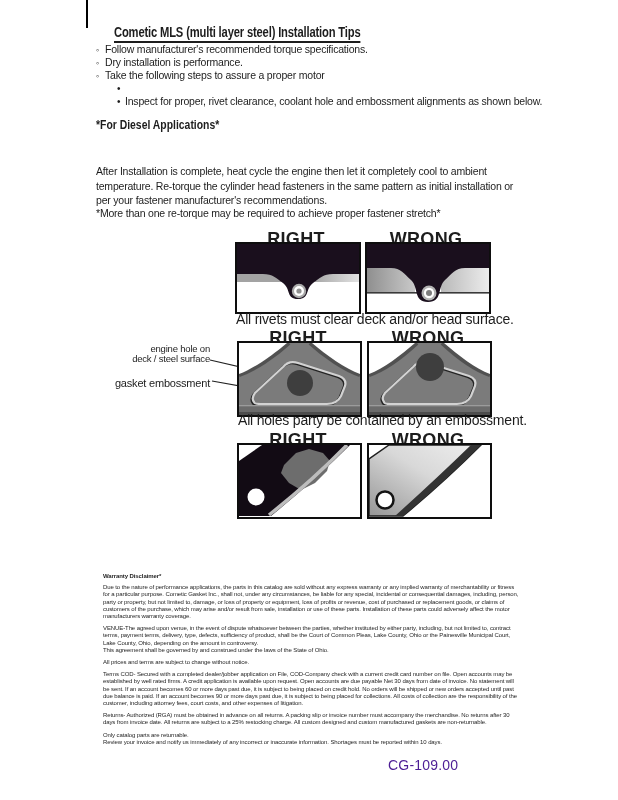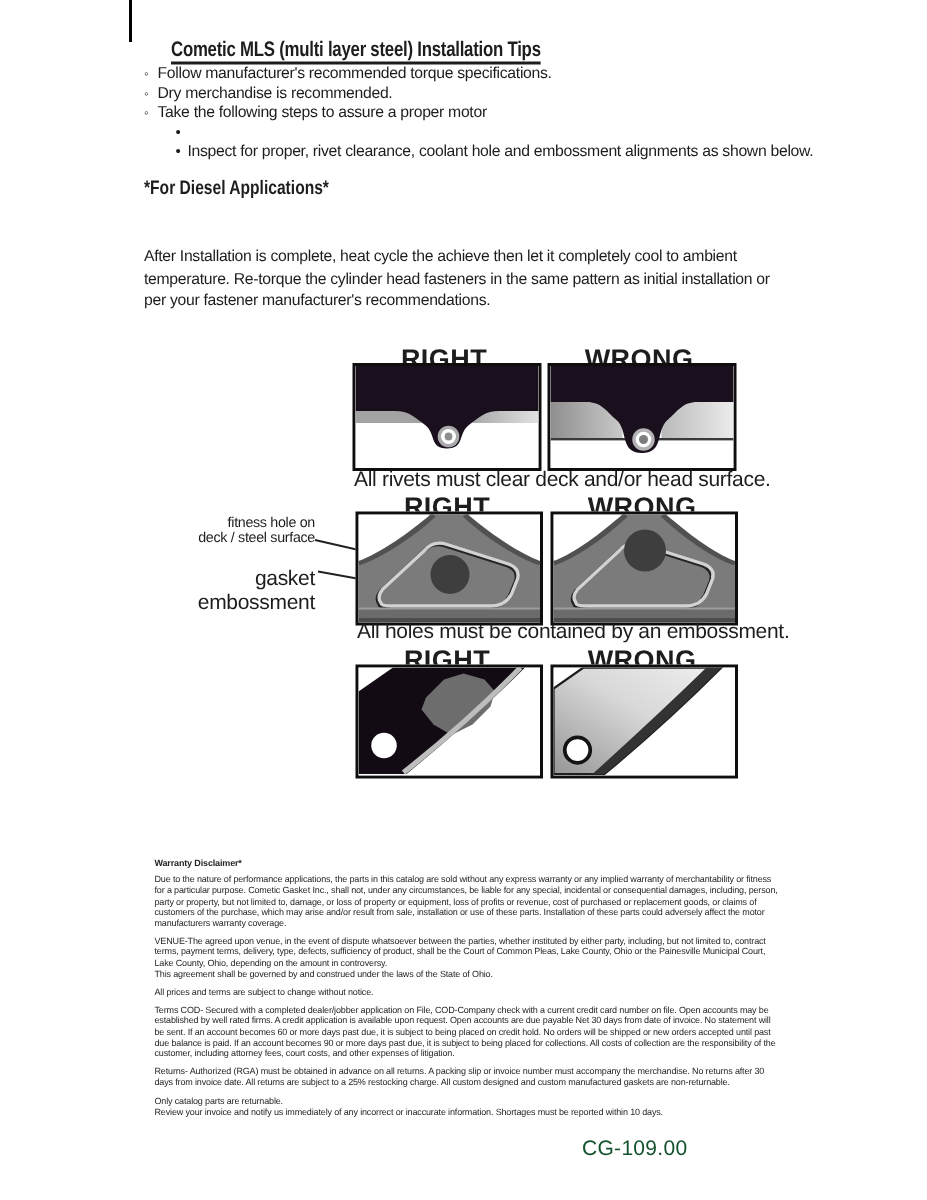--- a/index.html
+++ b/index.html
@@ -25,64 +25,65 @@
   .diesel-h { position:absolute; left:96px; top:117px; font-size:13px; font-weight:bold; }
   .para { position:absolute; left:96px; width:424px; font-size:10.5px; letter-spacing:-0.2px; line-height:14.5px; }
   .p1 { top:134px; } .p2 { top:164px; } .p3 { top:206px; }
 
   .dg-label { position:absolute; width:122px; text-align:center; font-size:18px; font-weight:bold; letter-spacing:0.3px; }
   .dg-box { position:absolute; border:2px solid #0e0e0e; background:#fff; }
   .dg-box svg { display:block; }
   .dg-caption { position:absolute; font-size:14px; letter-spacing:-0.2px; line-height:12px; }
 
   .lbl-coolant { position:absolute; left:108px; top:344px; width:102px; text-align:right; font-size:9.5px; line-height:10px; letter-spacing:-0.2px; }
-  .lbl-emboss  { position:absolute; left:96px;  top:377px; width:114px; text-align:right; font-size:14px; letter-spacing:-0.2px; }
+  .lbl-emboss  { position:absolute; left:96px;  top:377px; width:114px; text-align:right; font-size:11px; letter-spacing:-0.2px; }
   .pointer-svg { position:absolute; left:205px; top:352px; }
 
   .legal { position:absolute; left:103px; top:573px; width:418px; font-size:6px; line-height:7.2px; letter-spacing:-0.1px; color:#262626; }
   .legal .lh { font-weight:bold; margin:0 0 4px 0; }
   .legal p { margin:0 0 5px 0; }
   .legal p.tight { margin:0; }
-  .footer-code { position:absolute; left:388px; top:757px; font-size:14px; letter-spacing:0.2px; color:#14532d; }
+  .footer-code { position:absolute; left:388px; top:757px; font-size:14px; letter-spacing:0.2px; color:#4c1d95; }
 </style>
 </head>
 <body>
 
 <div class="page">
   <div class="scan-artifact"></div>
 
   <div class="title">Cometic MLS (multi layer steel) Installation Tips</div>
 
   <div class="intro">
     <div class="b-item">
       <span class="marker">◦</span>
       <span>Follow manufacturer's recommended torque specifications.</span>
     </div>
     <div class="b-item">
       <span class="marker">◦</span>
-      <span>Dry merchandise is recommended.</span>
+      <span>Dry installation is performance.</span>
     </div>
     <div class="b-item">
       <span class="marker">◦</span>
       <span>Take the following steps to assure a proper motor</span>
     </div>
   </div>
 
   <div class="sub-list">
     <div class="b-item">
       <span class="marker">•</span>
     </div>
     <div class="b-item">
       <span class="marker">•</span>
       <span>Inspect for proper, rivet clearance, coolant hole and embossment alignments as shown below.</span>
     </div>
   </div>
 
   <div class="diesel-h condensed">*For Diesel Applications*</div>
-  <div class="para p2">After Installation is complete, heat cycle the achieve then let it completely cool to ambient temperature. Re-torque the cylinder head fasteners in the same pattern as initial installation or per your fastener manufacturer's recommendations.</div>
+  <div class="para p2">After Installation is complete, heat cycle the engine then let it completely cool to ambient temperature. Re-torque the cylinder head fasteners in the same pattern as initial installation or per your fastener manufacturer's recommendations.</div>
+  <div class="para p3">*More than one re-torque may be required to achieve proper fastener stretch*</div>
 
   <div class="dg-label" style="left:235px; top:229px;">RIGHT</div>
   <div class="dg-label" style="left:365px; top:229px;">WRONG</div>
 
   <div class="dg-box" style="left:235px; top:242px;">
     <svg width="122" height="68" viewBox="0 0 122 68" preserveAspectRatio="none">
       <rect x="0" y="0" width="122" height="68" fill="#ffffff"></rect>
       <polygon points="0,30 44,30 44,38 0,38" fill="#a3a3a3"></polygon>
       <defs>
           <linearGradient id="g1r" x1="0" y1="0" x2="1" y2="0">
@@ -118,21 +119,21 @@
       <circle cx="62" cy="49" r="5.2" fill="#ffffff"></circle>
       <circle cx="62" cy="49" r="3" fill="#7d7d7d"></circle>
     </svg>
   </div>
   <div class="dg-caption" style="left:236px; top:313px;">All rivets must clear deck and/or head surface.</div>
 
   <div class="dg-label" style="left:237px; top:328px;">RIGHT</div>
   <div class="dg-label" style="left:367px; top:328px;">WRONG</div>
 
   <div class="lbl-coolant">
-    <div>fitness hole on</div>
+    <div>engine hole on</div>
     <div>deck / steel surface</div>
   </div>
   <div class="lbl-emboss">gasket embossment</div>
   <svg class="pointer-svg" width="100" height="45">
     <line x1="5" y1="8" x2="88" y2="27" stroke="#222" stroke-width="1.2"></line>
     <line x1="7" y1="29" x2="57" y2="38" stroke="#222" stroke-width="1.2"></line>
   </svg>
 
   <div class="dg-box" style="left:237px; top:341px;">
     <svg width="121" height="72" viewBox="0 0 121 72" preserveAspectRatio="none">
@@ -161,21 +162,21 @@
       <g transform="translate(-1.2,1)">
         <path d="M15,59 Q12,55 16,50 L44,24 Q50,17 59,20 L100,33 Q108,36 106,43 L102,53 Q98,61 88,61 L22,61 Q15,61 15,59 Z" stroke="#242424" stroke-width="2.2" fill="none"></path>
       </g>
       <path d="M15,59 Q12,55 16,50 L44,24 Q50,17 59,20 L100,33 Q108,36 106,43 L102,53 Q98,61 88,61 L22,61 Q15,61 15,59 Z" stroke="#d2d2d2" stroke-width="2.2" fill="none"></path>
       <circle cx="61" cy="24" r="14" fill="#3e3e3e"></circle>
       <rect x="0" y="62" width="121" height="1.5" fill="#9b9b9b"></rect>
       <rect x="0" y="63.5" width="121" height="6" fill="#6b6b6b"></rect>
       <rect x="0" y="69" width="121" height="3" fill="#4c4c4c"></rect>
     </svg>
   </div>
-  <div class="dg-caption" style="left:238px; top:414px;">All holes must be contained by an embossment.</div>
+  <div class="dg-caption" style="left:238px; top:414px;">All holes party be contained by an embossment.</div>
 
   <div class="dg-label" style="left:237px; top:430px;">RIGHT</div>
   <div class="dg-label" style="left:367px; top:430px;">WRONG</div>
 
   <div class="dg-box" style="left:237px; top:443px;">
     <svg width="121" height="72" viewBox="0 0 121 72" preserveAspectRatio="none">
       <rect x="0" y="0" width="121" height="72" fill="#ffffff"></rect>
       <path d="M23,0 L111,0 Q75,36 32,71 L0,71 L0,16 Z" fill="#120b14"></path>
       <path d="M45,20 L57,8 L70,4 L84,8 L91,16 L88,26 L76,38 L62,45 L50,38 L42,28 Z" fill="#6d6d6d"></path>
       <path d="M108,0 Q73,36 30,70" stroke="#bdbdbd" stroke-width="3.5" fill="none"></path>

